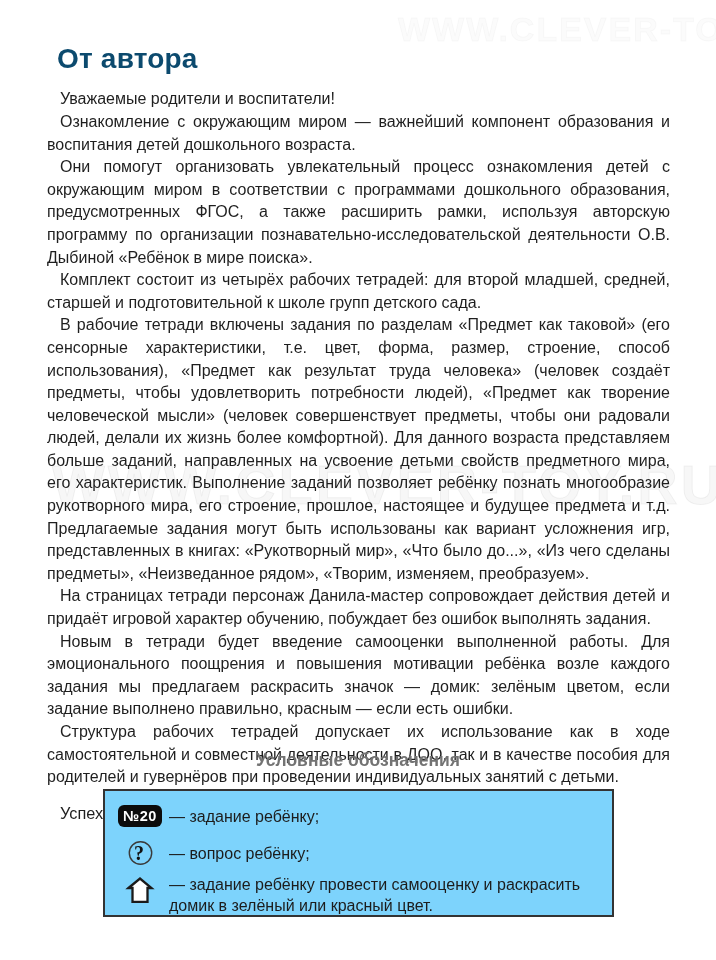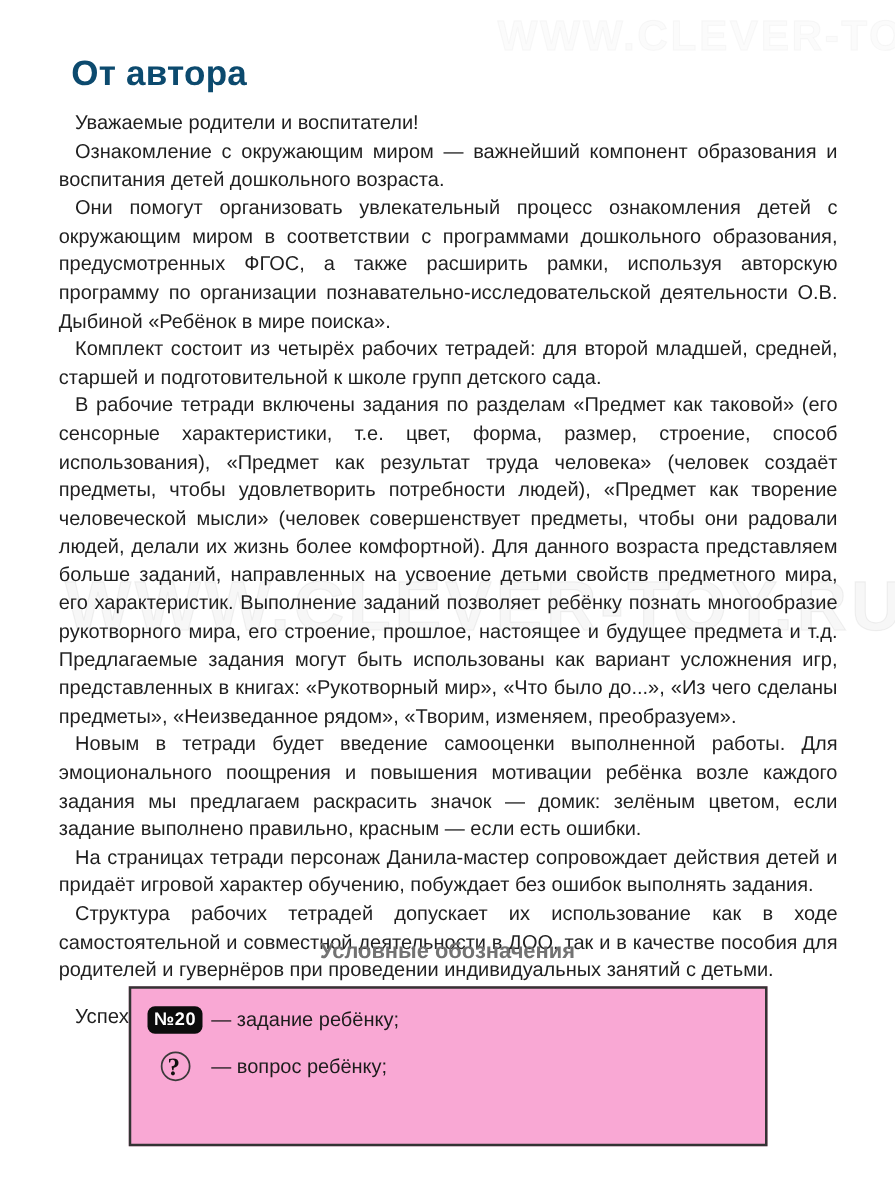--- a/index.html
+++ b/index.html
@@ -63,21 +63,21 @@
     color: #737373;
   }
   .legend-box {
     position: absolute;
     top: 789px;
     left: 103px;
     width: 511px;
     height: 128px;
     box-sizing: border-box;
     border: 2px solid #333333;
-    background: #f9a8d4;
+    background: #7dd3fc;
   }
   .legend-row {
     display: flex;
     align-items: center;
     padding: 0 14px;
   }
   .legend-row.row-1 { margin-top: 10px; height: 30px; }
   .legend-row.row-2 { margin-top: 7px;  height: 30px; }
   .legend-row.row-3 { margin-top: 6px; align-items: flex-start; }
   .legend-icon-cell {
@@ -115,22 +115,22 @@
   <div class="watermark wm-mid">WWW.CLEVER-TOY.RU</div>
 
   <div class="content">
     <h1 class="title">От автора</h1>
 
     <p class="body-par">Уважаемые родители и воспитатели!</p>
     <p class="body-par">Ознакомление с окружающим миром — важнейший компонент образования и воспитания детей дошкольного возраста.</p>
     <p class="body-par">Они помогут организовать увлекательный процесс ознакомления детей с окружающим миром в соответствии с программами дошкольного образования, предусмотренных ФГОС, а также расширить рамки, используя авторскую программу по организации познавательно-исследовательской деятельности О.В. Дыбиной «Ребёнок в мире поиска».</p>
     <p class="body-par">Комплект состоит из четырёх рабочих тетрадей: для второй младшей, средней, старшей и подготовительной к школе групп детского сада.</p>
     <p class="body-par">В рабочие тетради включены задания по разделам «Предмет как таковой» (его сенсорные характеристики, т.е. цвет, форма, размер, строение, способ использования), «Предмет как результат труда человека» (человек создаёт предметы, чтобы удовлетворить потребности людей), «Предмет как творение человеческой мысли» (человек совершенствует предметы, чтобы они радовали людей, делали их жизнь более комфортной). Для данного возраста представляем больше заданий, направленных на усвоение детьми свойств предметного мира, его характеристик. Выполнение заданий позволяет ребёнку познать многообразие рукотворного мира, его строение, прошлое, настоящее и будущее предмета и т.д. Предлагаемые задания могут быть использованы как вариант усложнения игр, представленных в книгах: «Рукотворный мир», «Что было до...», «Из чего сделаны предметы», «Неизведанное рядом», «Творим, изменяем, преобразуем».</p>
+    <p class="body-par">На страницах тетради персонаж Данила-мастер сопровождает действия детей и придаёт игровой характер обучению, побуждает без ошибок выполнять задания.</p>
     <p class="body-par">Новым в тетради будет введение самооценки выполненной работы. Для эмоционального поощрения и повышения мотивации ребёнка возле каждого задания мы предлагаем раскрасить значок — домик: зелёным цветом, если задание выполнено правильно, красным — если есть ошибки.</p>
-    <p class="body-par">На страницах тетради персонаж Данила-мастер сопровождает действия детей и придаёт игровой характер обучению, побуждает без ошибок выполнять задания.</p>
     <p class="body-par">Структура рабочих тетрадей допускает их использование как в ходе самостоятельной и совместной деятельности в ДОО, так и в качестве пособия для родителей и гувернёров при проведении индивидуальных занятий с детьми.</p>
 
     <p class="closing">Успехов вам!</p>
   </div>
 
   <h2 class="legend-heading">Условные обозначения</h2>
 
   <div class="legend-box">
 
     <div class="legend-row row-1">
@@ -143,16 +143,24 @@
     <div class="legend-row row-2">
       <span class="legend-icon-cell">
         <svg width="28" height="28" viewBox="0 0 28 28" aria-hidden="true">
           <circle cx="14.5" cy="14" r="11.2" fill="none" stroke="#3a3a3a" stroke-width="1.4"></circle>
           <text x="13" y="21" text-anchor="middle" font-family="Liberation Serif, serif" font-size="20" font-weight="bold" fill="#111">?</text>
         </svg>
       </span>
       <span class="legend-text">— вопрос ребёнку;</span>
     </div>
 
+    <div class="legend-row row-3">
+      <span class="legend-icon-cell">
+        <svg width="30" height="28" viewBox="0 0 30 28" aria-hidden="true">
+          <path d="M3.5 12 L15 2.5 L26.5 12 L22.5 12 L22.5 25.8 L7.5 25.8 L7.5 12 Z" fill="#ffffff" stroke="#1a1a1a" stroke-width="2.3" stroke-linejoin="miter"></path>
+        </svg>
+      </span>
+      <span class="legend-text">— задание ребёнку провести самооценку и раскрасить домик в зелёный или красный цвет.</span>
+    </div>
 
   </div>
 
 </div>
 
 </body></html>

